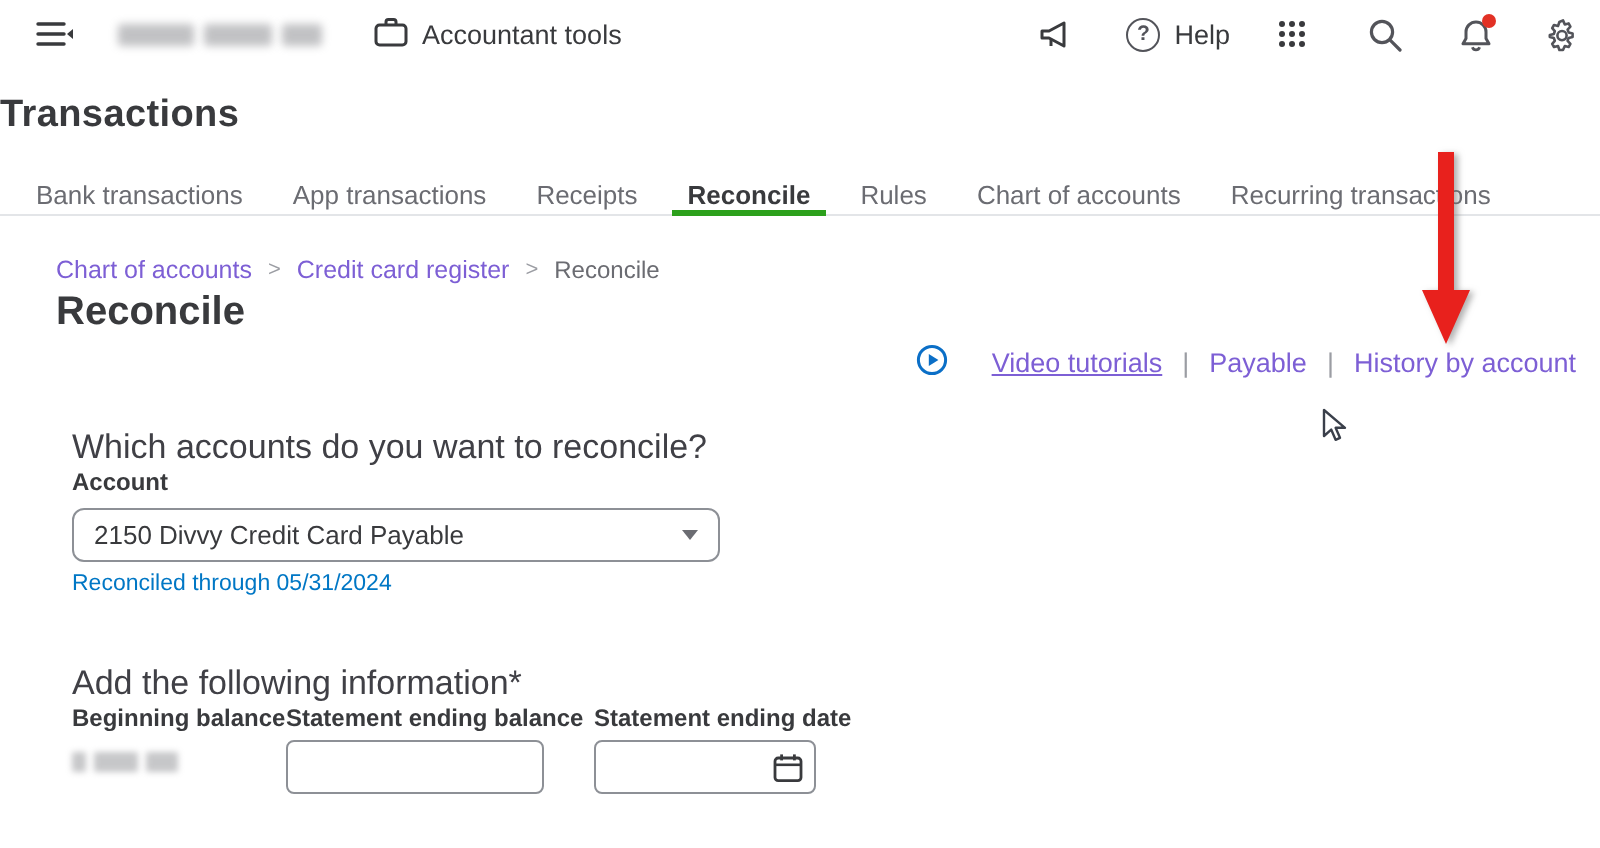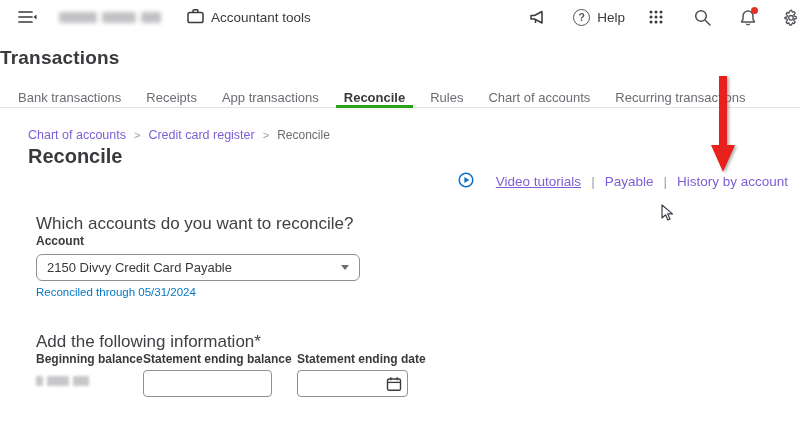--- a/index.html
+++ b/index.html
@@ -1,21 +1,21 @@
 <!DOCTYPE html>
 <html><head>
 <meta charset="utf-8">
 <style>
   * { margin:0; padding:0; box-sizing:border-box; }
   html,body { width:800px; height:424px; background:#fff; overflow:hidden;
     font-family:"Liberation Sans","DejaVu Sans",sans-serif; color:#393A3D; }
   .app { position:relative; width:800px; height:424px; background:#fff; }
 
   
-  .topbar { display:flex; align-items:center; height:30px; padding:4px 0 0 18px; }
+  .topbar { display:flex; align-items:center; height:30px; padding:4px 10px 0 18px; }
   .tb-left { display:flex; align-items:center; }
   .icon-btn { display:flex; align-items:center; justify-content:center; cursor:pointer; background:none; border:none; }
   .company-blur { display:flex; gap:5px; margin-left:22px; }
   .company-blur i { display:block; height:11px; background:#8f9094; opacity:.55; border-radius:2px; filter:blur(2px); }
   .tb-item { display:flex; align-items:center; gap:7px; font-size:13.5px; color:#393A3D; }
   .tb-right { margin-left:auto; display:flex; align-items:center; }
   .qmark { width:17px; height:17px; border:1.5px solid #53545A; border-radius:50%;
     display:flex; align-items:center; justify-content:center; font-size:10.5px; font-weight:700; color:#53545A; }
   .bell-wrap { position:relative; }
   .bell-dot { position:absolute; top:-2px; right:-2px; width:7px; height:7px; border-radius:50%; background:#E23125; }
@@ -141,22 +141,22 @@
           <circle cx="8" cy="8.8" r="2.3" fill="none" stroke="#53545A" stroke-width="1.3"></circle>
         </svg>
       </span>
     </div>
   </div>
 
   <div class="h1">Transactions</div>
 
   <div class="tabbar">
     <div class="tab">Bank transactions</div>
+    <div class="tab">App transactions</div>
     <div class="tab">Receipts</div>
-    <div class="tab">App transactions</div>
     <div class="tab active">Reconcile</div>
     <div class="tab">Rules</div>
     <div class="tab">Chart of accounts</div>
     <div class="tab">Recurring transactions</div>
   </div>
 
   <div class="breadcrumb">
     <span class="bc-link">Chart of accounts</span>
     <span class="bc-sep">&gt;</span>
     <span class="bc-link">Credit card register</span>

